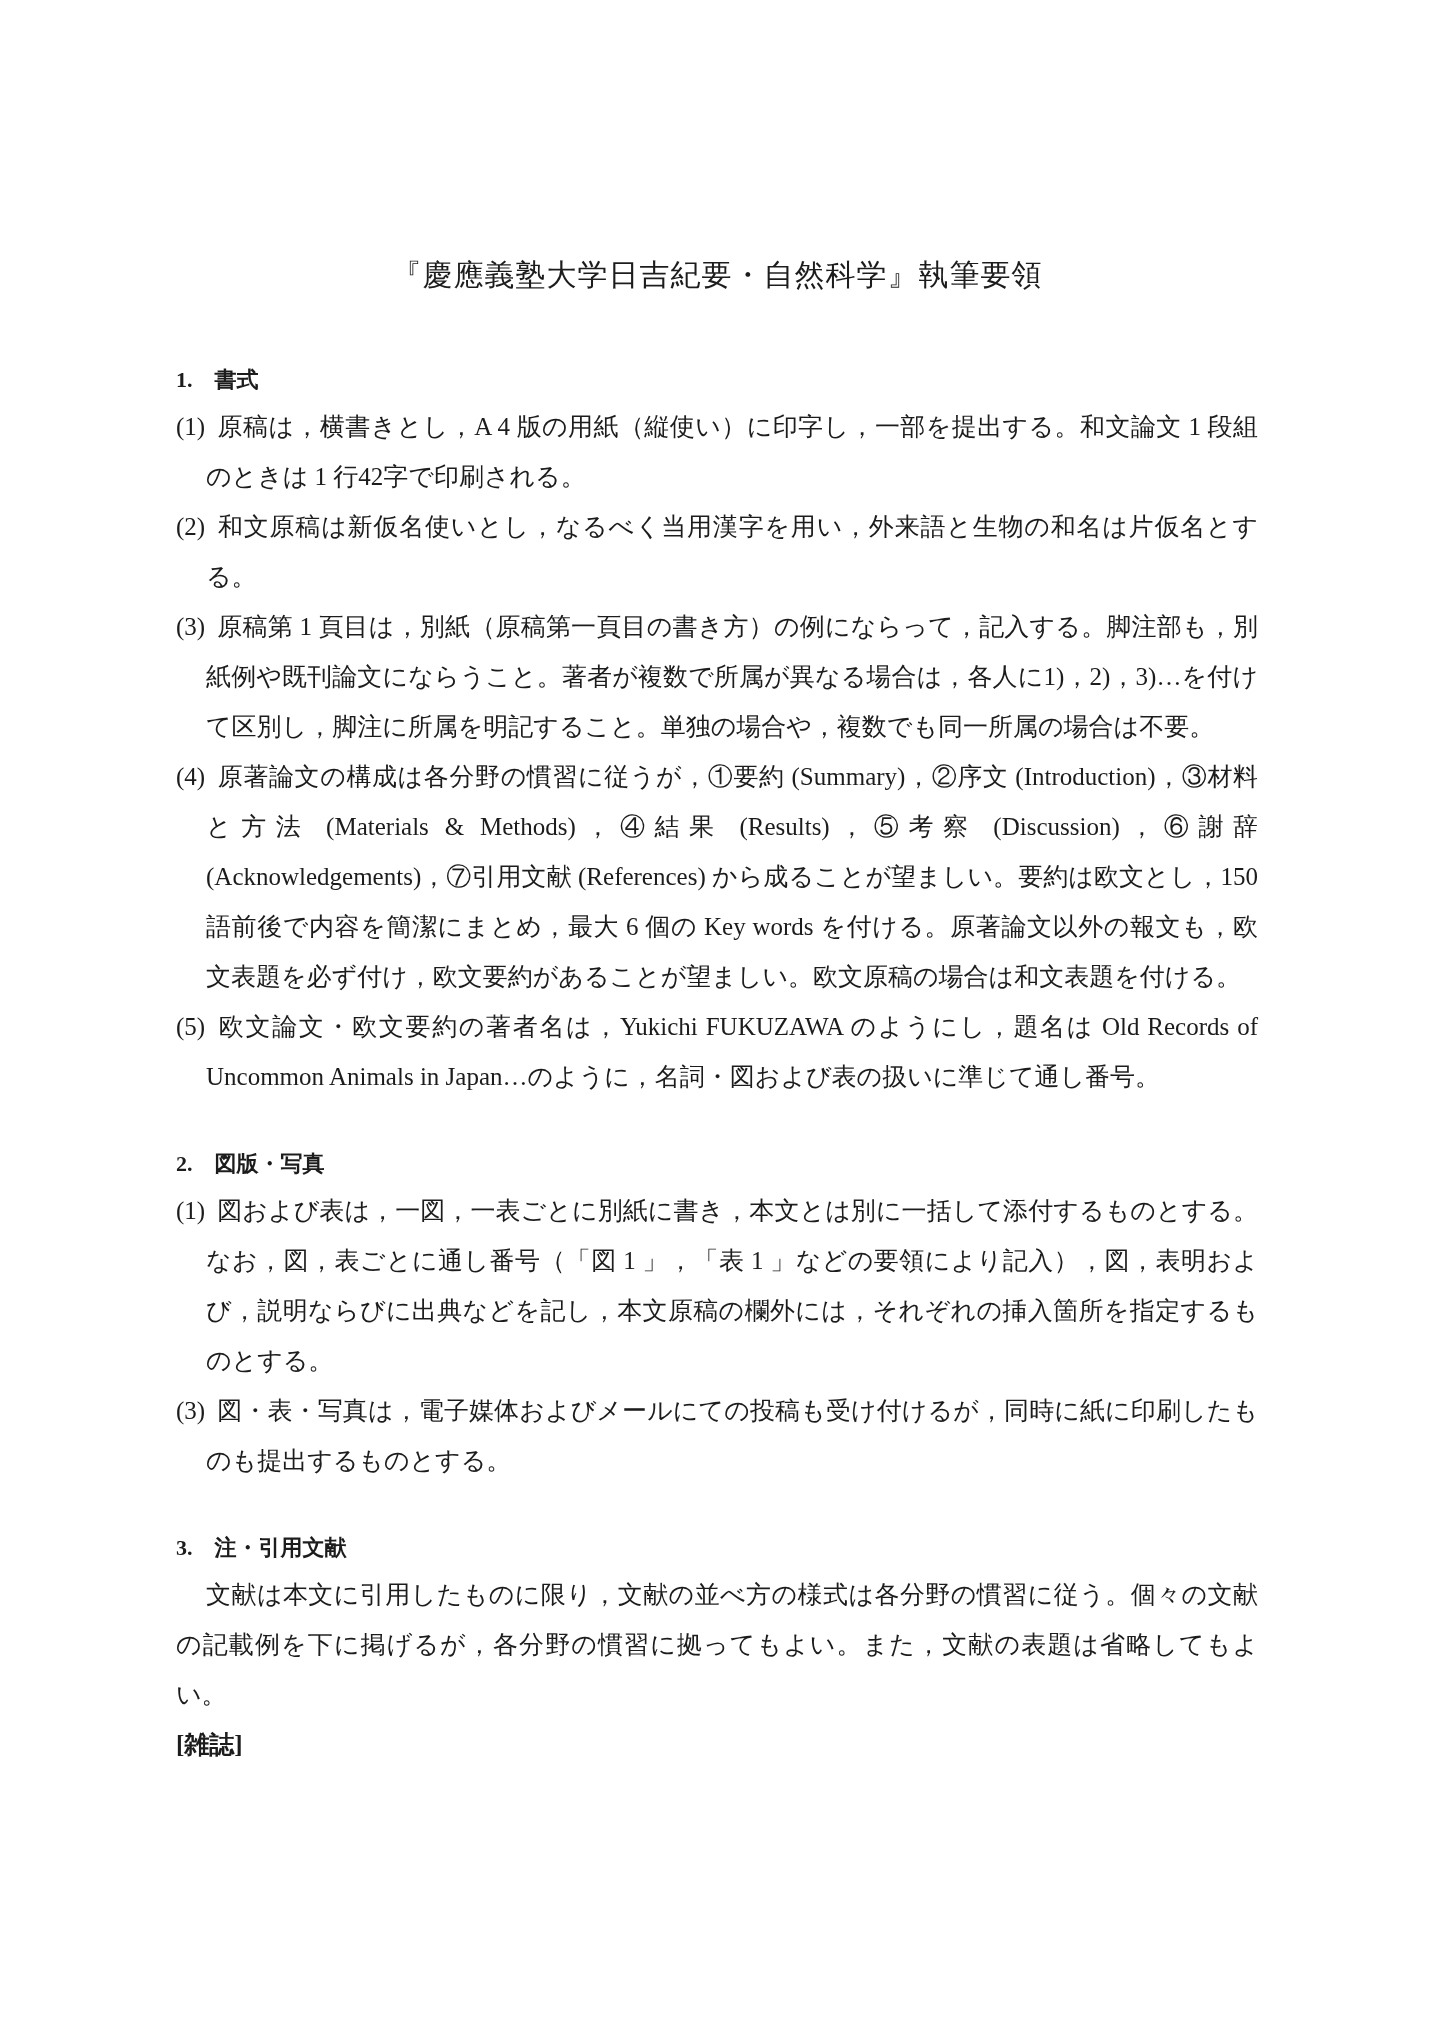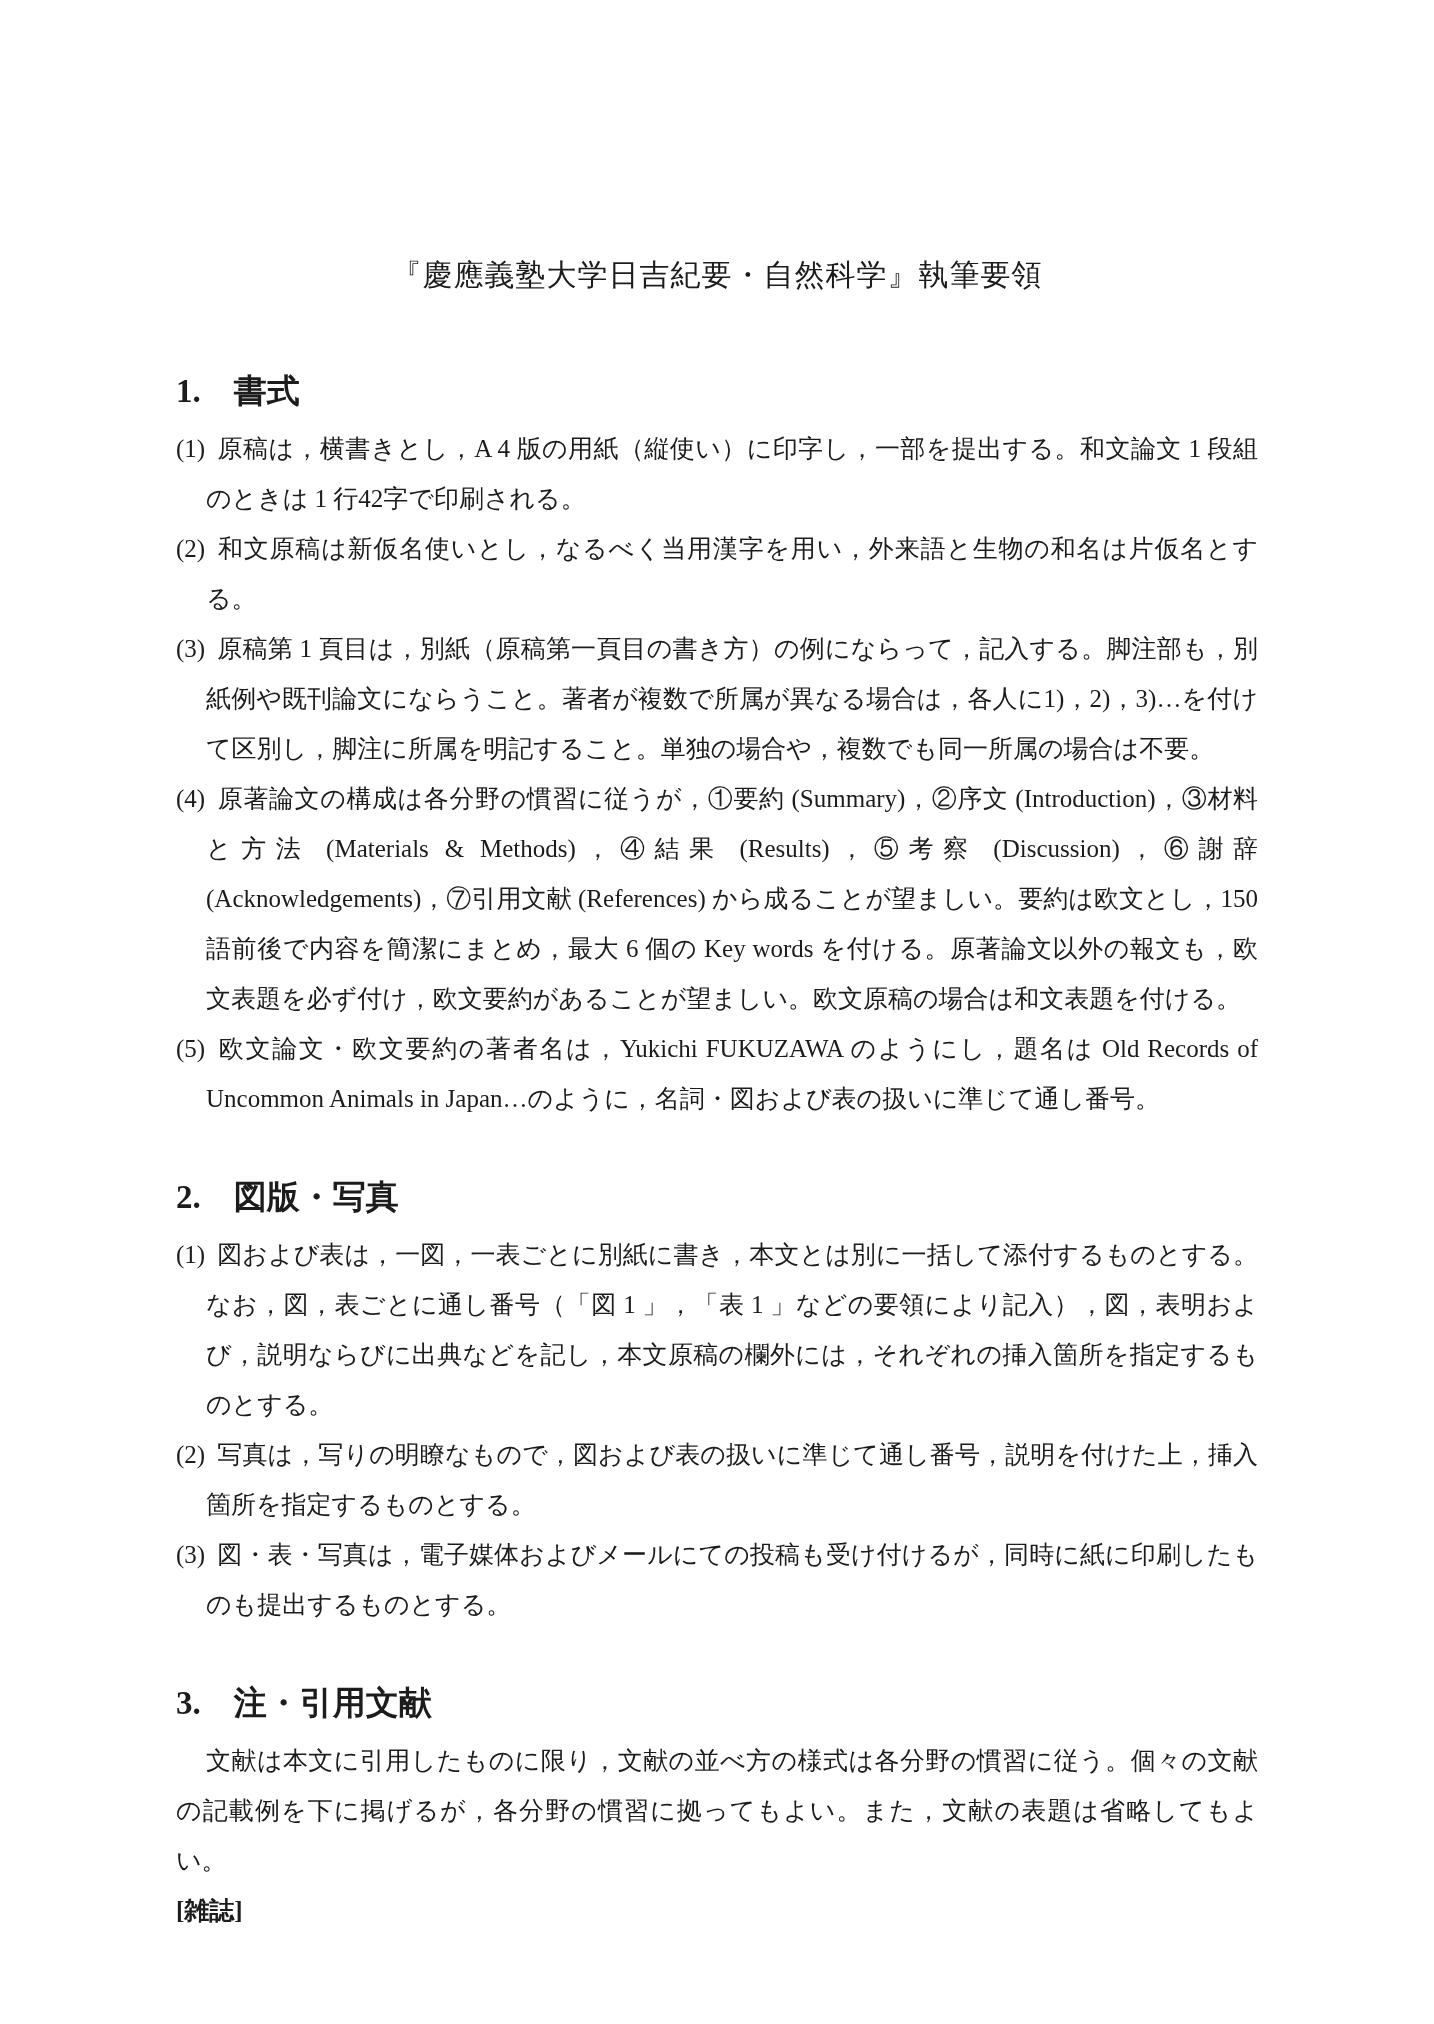--- a/index.html
+++ b/index.html
@@ -30,21 +30,21 @@
     line-height: 1.4;
     letter-spacing: 1px;
   }
   .section {
     margin: 0;
   }
   .section + .section {
     margin-top: 40px;
   }
   .sec-heading {
-    font-size: 33px;
+    font-size: 22px;
     font-weight: bold;
     margin: 0;
     line-height: 2.0;
   }
   .item {
     margin: 0;
     padding-left: 30px;
     text-indent: -30px;
   }
   .item .num {
@@ -75,21 +75,20 @@
     <p class="item"><span class="num">(1)</span><span>原稿は，横書きとし，A 4 版の用紙（縦使い）に印字し，一部を提出する。和文論文 1 段組のときは 1 行42字で印刷される。</span></p>
     <p class="item"><span class="num">(2)</span><span>和文原稿は新仮名使いとし，なるべく当用漢字を用い，外来語と生物の和名は片仮名とする。</span></p>
     <p class="item"><span class="num">(3)</span><span>原稿第 1 頁目は，別紙（原稿第一頁目の書き方）の例にならって，記入する。脚注部も，別紙例や既刊論文にならうこと。著者が複数で所属が異なる場合は，各人に1)，2)，3)…を付けて区別し，脚注に所属を明記すること。単独の場合や，複数でも同一所属の場合は不要。</span></p>
     <p class="item"><span class="num">(4)</span><span>原著論文の構成は各分野の慣習に従うが，①要約 (Summary)，②序文 (Introduction)，③材料と方法 (Materials &amp; Methods)，④結果 (Results)，⑤考察 (Discussion)，⑥謝辞 (Acknowledgements)，⑦引用文献 (References) から成ることが望ましい。要約は欧文とし，150語前後で内容を簡潔にまとめ，最大 6 個の Key words を付ける。原著論文以外の報文も，欧文表題を必ず付け，欧文要約があることが望ましい。欧文原稿の場合は和文表題を付ける。</span></p>
     <p class="item"><span class="num">(5)</span><span>欧文論文・欧文要約の著者名は，Yukichi FUKUZAWA のようにし，題名は Old Records of Uncommon Animals in Japan…のように，名詞・図および表の扱いに準じて通し番号。</span></p>
   </div>
 
   <div class="section">
     <h2 class="sec-heading">2.　図版・写真</h2>
     <p class="item"><span class="num">(1)</span><span>図および表は，一図，一表ごとに別紙に書き，本文とは別に一括して添付するものとする。なお，図，表ごとに通し番号（「図 1 」，「表 1 」などの要領により記入），図，表明および，説明ならびに出典などを記し，本文原稿の欄外には，それぞれの挿入箇所を指定するものとする。</span></p>
-    <p class="item"><span class="num">(2)</span><span>写真は，写りの明瞭なもので，図および表の扱いに準じて通し番号，説明を付けた上，挿入箇所を指定するものとする。</span></p>
     <p class="item"><span class="num">(3)</span><span>図・表・写真は，電子媒体およびメールにての投稿も受け付けるが，同時に紙に印刷したものも提出するものとする。</span></p>
   </div>
 
   <div class="section">
     <h2 class="sec-heading">3.　注・引用文献</h2>
     <p class="para-indent">文献は本文に引用したものに限り，文献の並べ方の様式は各分野の慣習に従う。個々の文献の記載例を下に掲げるが，各分野の慣習に拠ってもよい。また，文献の表題は省略してもよい。</p>
     <p class="bracket-label">[雑誌]</p>
   </div>
 
 </div>

